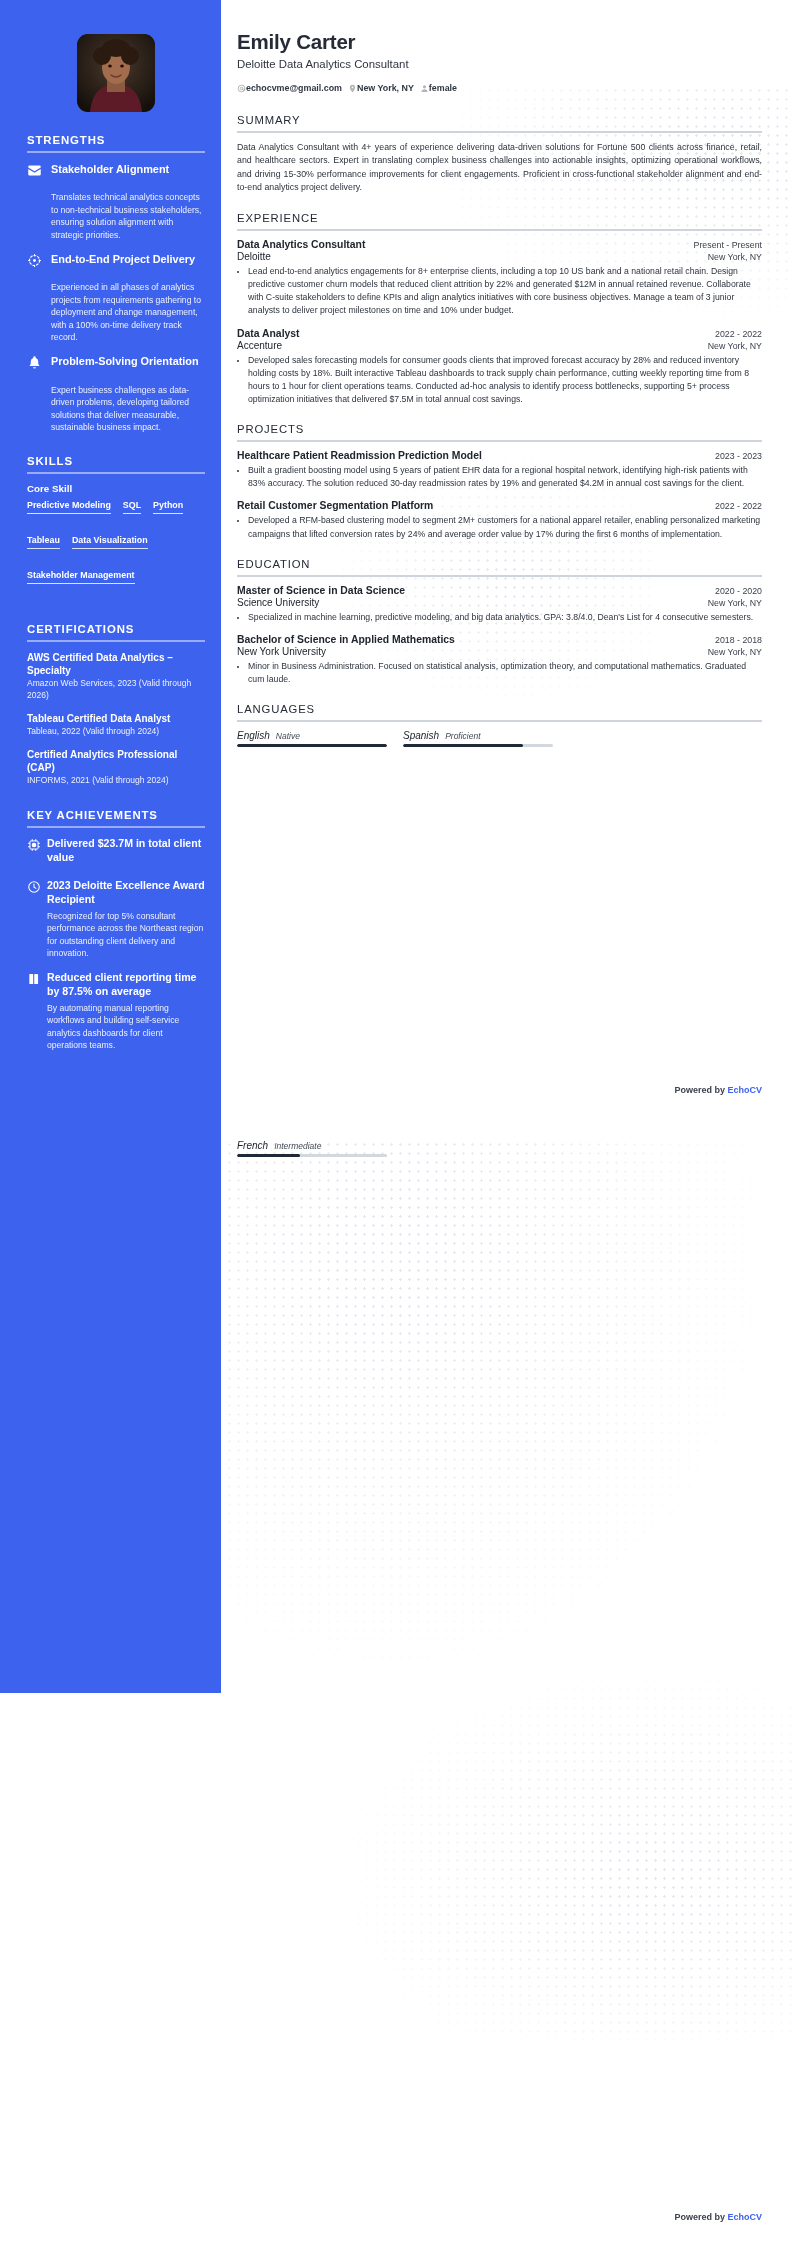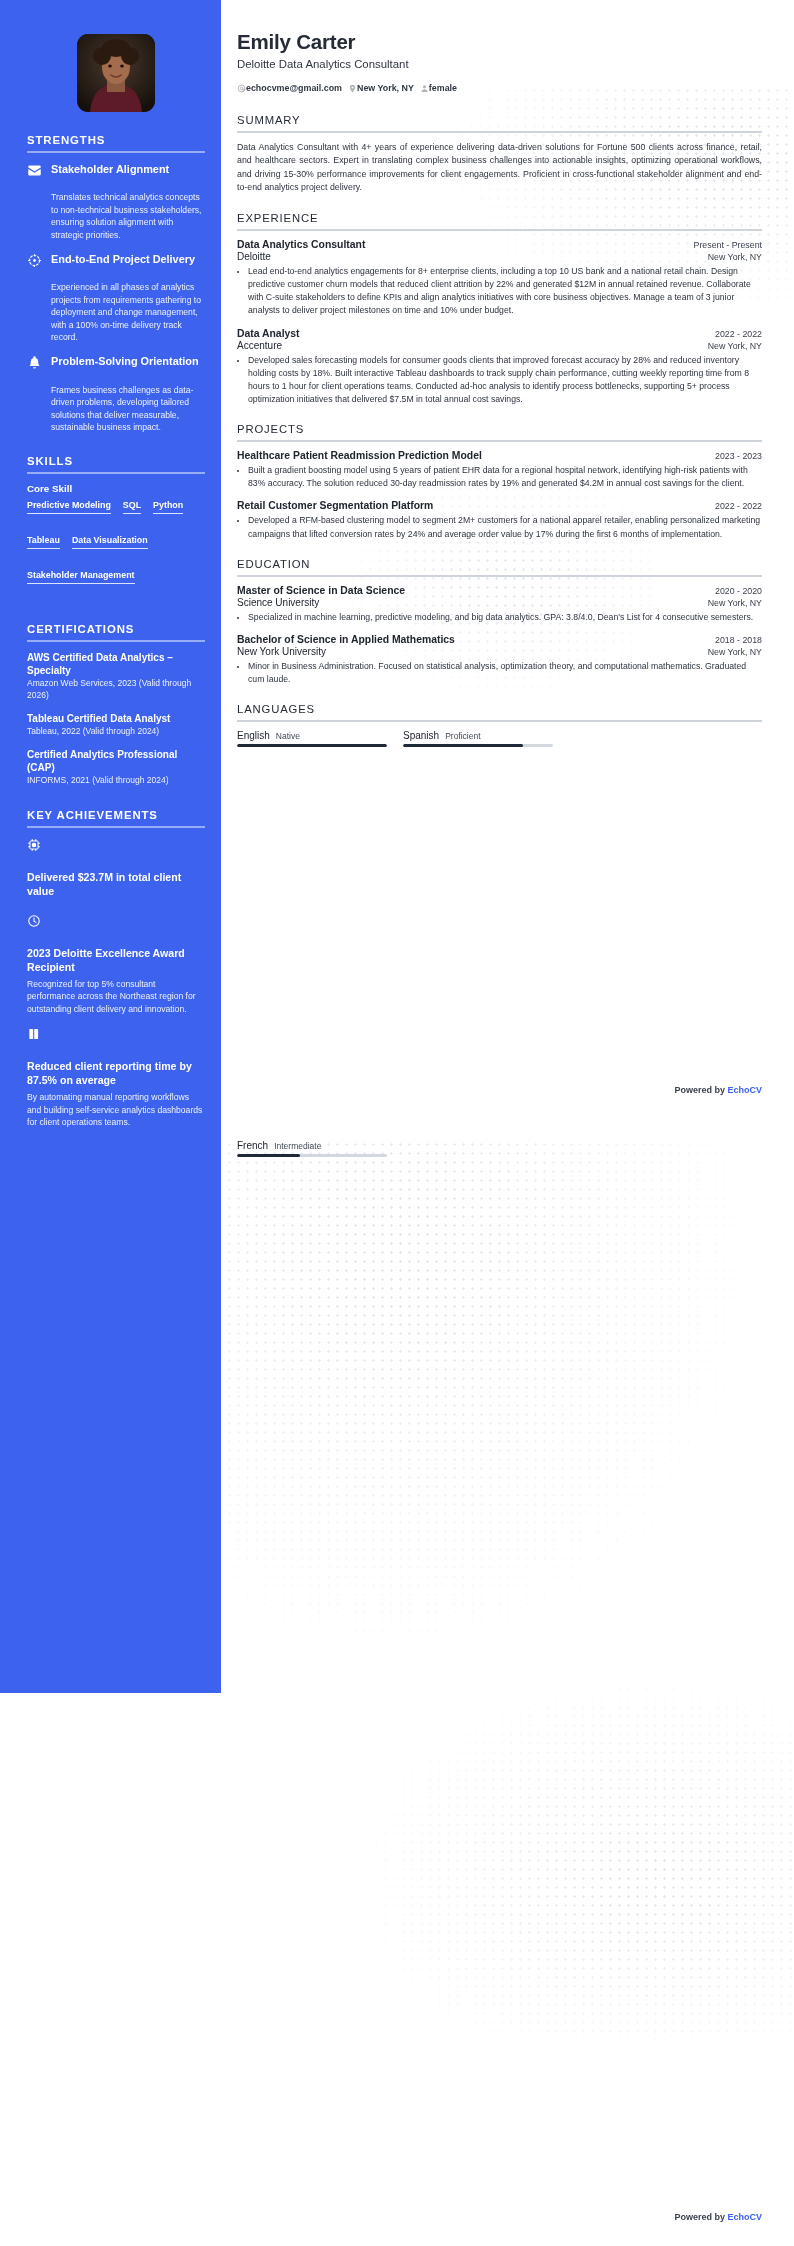--- a/index.html
+++ b/index.html
@@ -74,21 +74,21 @@
   .skill-tag {
     font-size: 8.9px; font-weight: 700; color: #ffffff;
     border-bottom: 1.4px solid rgba(255,255,255,.82);
     padding-bottom: 3px; margin-bottom: 17px; white-space: nowrap; text-align: center;
   }
 
   .cert-item { margin-bottom: 10px; }
   .cert-name { font-size: 10px; font-weight: 700; line-height: 1.3; }
   .cert-meta { font-size: 8.5px; line-height: 1.4; color: #eef1fe; margin-top: 1px; }
 
-  .ach-item { display: flex; gap: 15px; margin-bottom: 11px; flex-direction: column; }
+  .ach-item { display: flex; gap: 4px; margin-bottom: 11px; }
   .ach-ico { flex: 0 0 16px; padding-top: 1px; }
   .ach-title { font-size: 10.6px; font-weight: 700; line-height: 1.32; margin-bottom: 3px; }
   .ach-desc { font-size: 8.6px; line-height: 1.45; color: #eef1fe; }
 
   
   .main {
     position: absolute;
     left: 221px; top: 0;
     width: 573px;
     padding: 30px 32px 0 16px;
@@ -114,21 +114,21 @@
   .e-title { font-size: 10.4px; font-weight: 700; color: #20262f; }
   .e-date  { font-size: 8.8px; color: #3b414d; white-space: nowrap; }
   .e-org   { font-size: 10px; color: #20262f; margin-top: 1px; }
   .e-loc   { font-size: 8.8px; color: #3b414d; white-space: nowrap; }
   .bullets { margin-top: 3px; padding-left: 11px; }
   .bullets li { font-size: 8.7px; line-height: 1.52; color: #2d333f; margin-bottom: 2px; }
   .bullets li::marker { font-size: 8px; }
 
   .lang-grid { display: flex; gap: 16px; margin-top: 2px; flex-wrap: wrap; }
   .lang { width: 150px; }
-  .lang-hdr { display: flex; align-items: baseline; gap: 6px; }
+  .lang-hdr { display: flex; align-items: baseline; gap: 6px; font-style: italic; }
   .lang-name { font-size: 10px; color: #20262f; }
   .lang-lvl  { font-size: 8.5px; color: #434a56; }
   .lang-bar  { height: 3.4px; background: #d3d7de; border-radius: 2px; margin-top: 3px; overflow: hidden; }
   .lang-fill { height: 100%; background: #1f2937; border-radius: 2px; }
 
   .powered {
     position: absolute; right: 32px;
     font-size: 9px; color: #3b414d; font-weight: 700;
   }
   .powered .brand { color: #3d63ee; }
@@ -209,21 +209,21 @@
 
       <div class="str-item">
         <span class="str-ico">
           <svg width="15" height="15" viewBox="0 0 24 24" fill="#fff">
               <path d="M12 2a2 2 0 0 1 2 2v.6a6 6 0 0 1 4 5.6v4l1.6 2.4a.6.6 0 0 1-.5.9H4.9a.6.6 0 0 1-.5-.9L6 14.2v-4a6 6 0 0 1 4-5.6V4a2 2 0 0 1 2-2z"></path>
               <path d="M9.7 19.4h4.6a2.3 2.3 0 0 1-4.6 0z"></path>
             </svg>
         </span>
         <div>
           <div class="str-title">Problem-Solving Orientation</div>
-          <div class="str-desc">Frames business challenges as data-driven problems, developing tailored solutions that deliver measurable, sustainable business impact.</div>
+          <div class="str-desc">Expert business challenges as data-driven problems, developing tailored solutions that deliver measurable, sustainable business impact.</div>
         </div>
       </div>
     </section>
 
     <section class="sb-section">
       <div class="sb-head">SKILLS</div>
       <div class="sb-rule"></div>
       <div class="skill-label">Core Skill</div>
       <div class="skill-row">
         <span class="skill-tag">Predictive Modeling</span>

